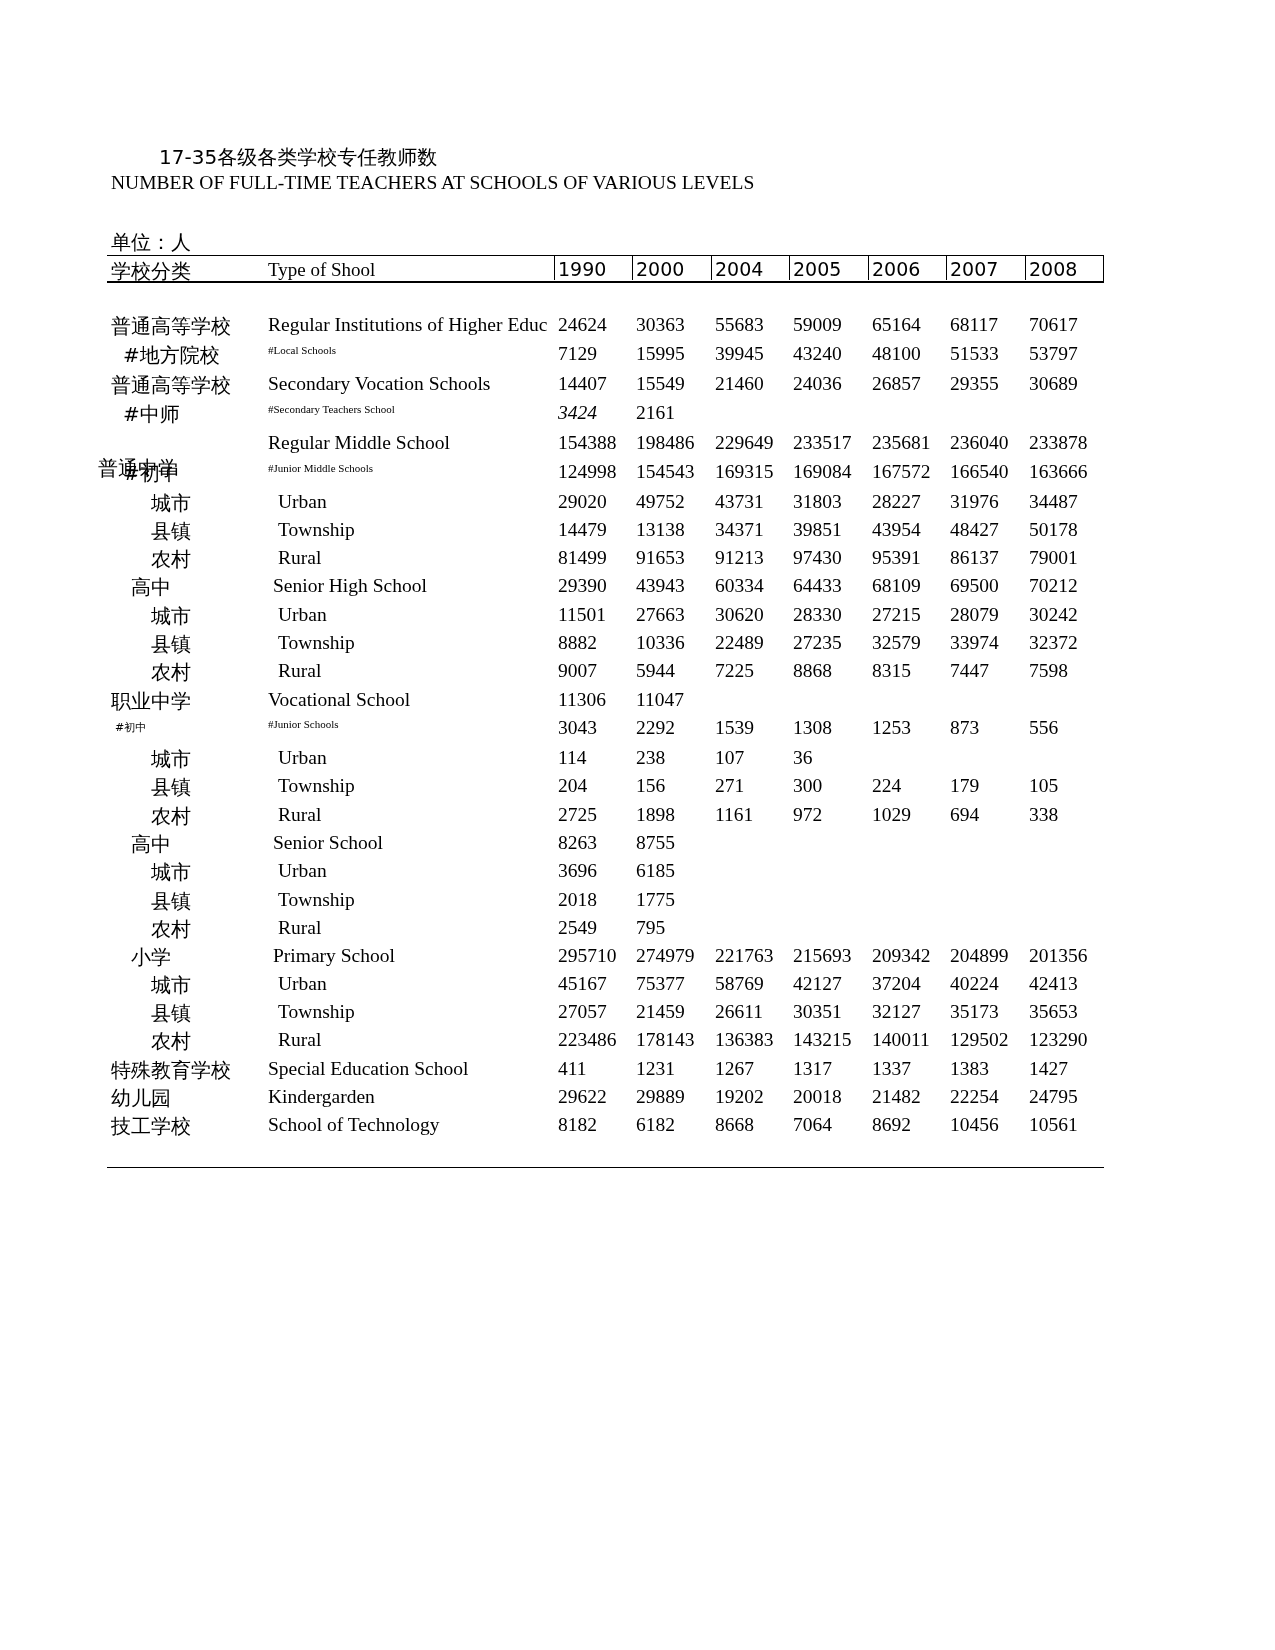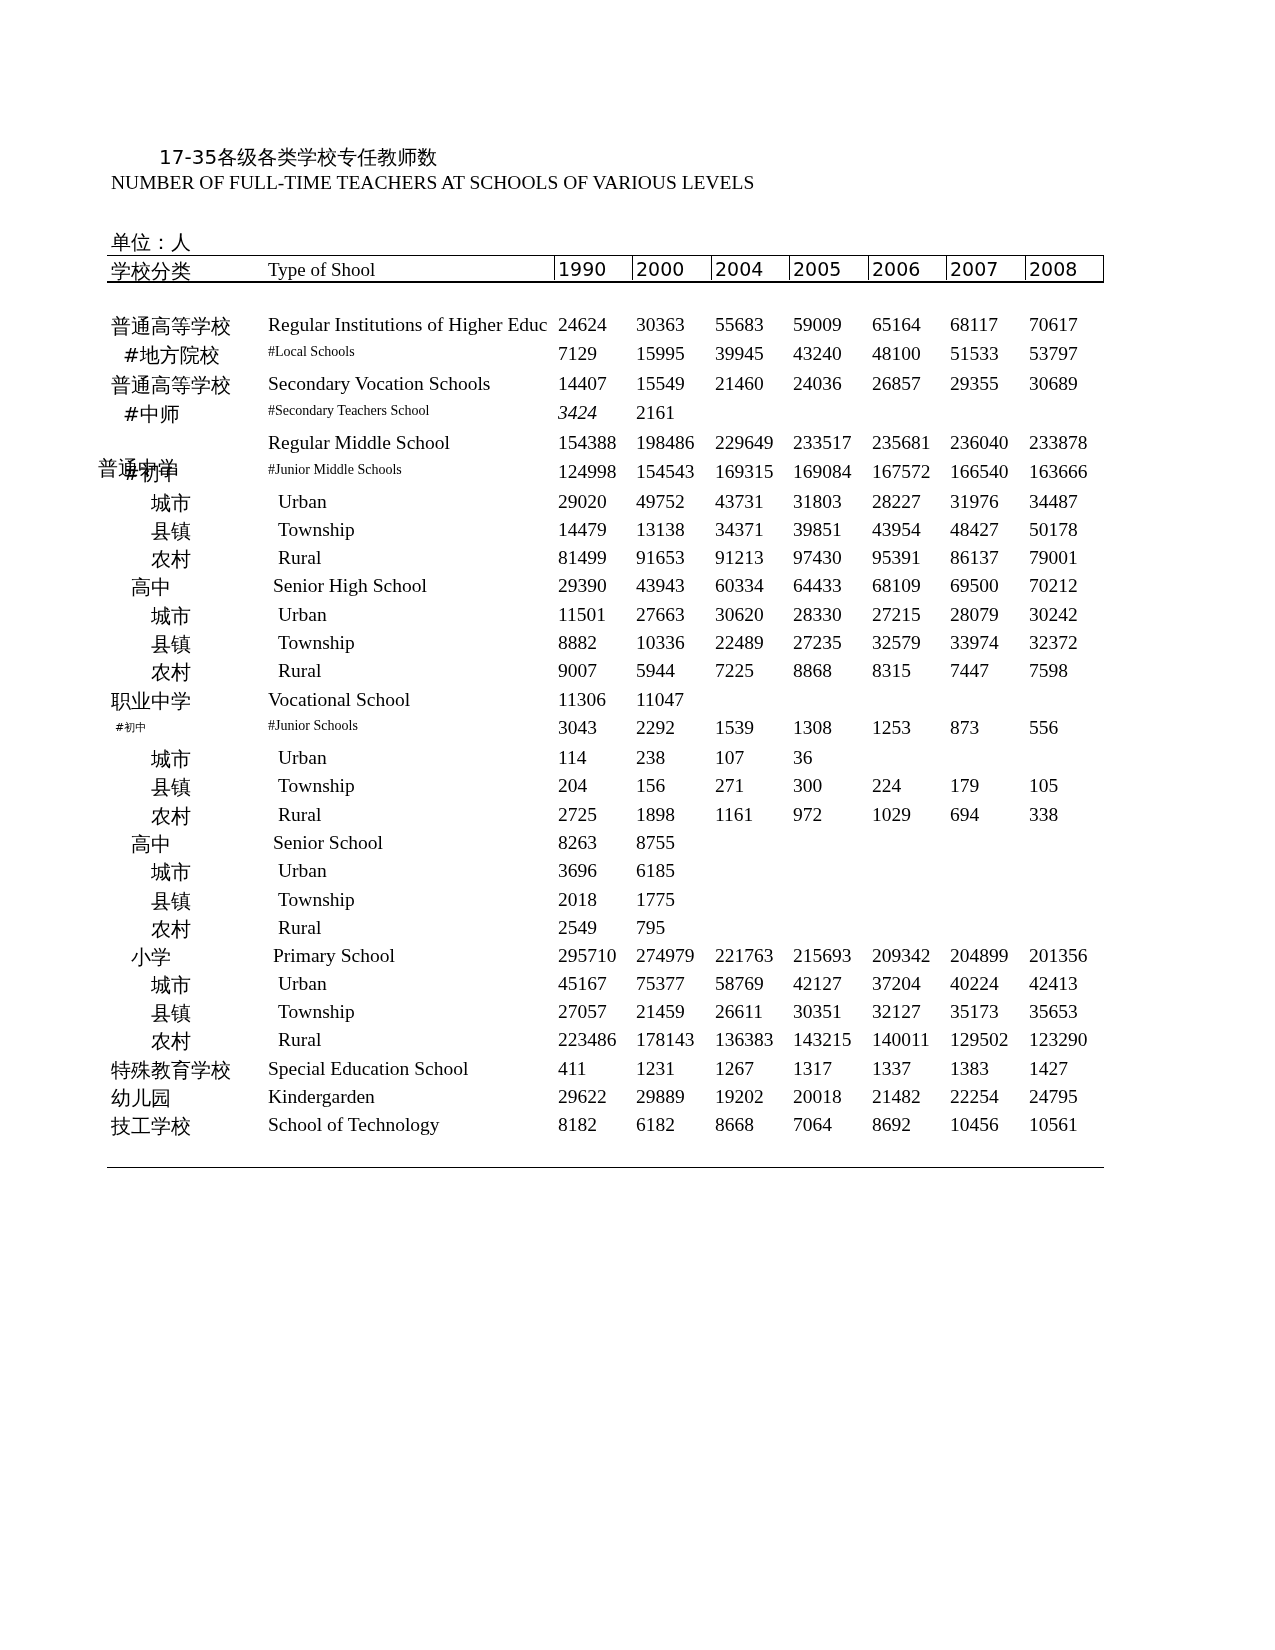--- a/index.html
+++ b/index.html
@@ -10,21 +10,21 @@
   .header { position: absolute; left: 107px; top: 255px; width: 997px; height: 28px; border-top: 1.5px solid #000; border-bottom: 2.5px solid #000; border-right: 1.5px solid #000; box-sizing: border-box; }
   .header .cn { position: absolute; left: 4px; top: 2px; font-size: 20px; font-family: "DejaVu Serif", serif; }
   .header .en { position: absolute; left: 161px; top: 3px; font-size: 19px; }
   .header .yr { position: absolute; top: 0; height: 24px; border-left: 1.5px solid #000; font-family: "DejaVu Sans", sans-serif; font-size: 19px; padding-left: 3px; line-height: 26px; box-sizing: border-box; }
   .rows { position: absolute; left: 0; top: 0; width: 1275px; }
   .row { position: absolute; left: 0; width: 1275px; height: 28px; }
   .row .cn { position: absolute; top: 0; font-size: 20px; font-family: "DejaVu Serif", serif; white-space: nowrap; }
   .row .cn.hash { font-family: "DejaVu Sans", sans-serif; }
   .row .cn.small { font-size: 11px; top: 4px; }
   .row .en { position: absolute; top: 1px; font-size: 19.5px; white-space: nowrap; }
-  .row .en.small { font-size: 14px; top: 2px; }
+  .row .en.small { font-size: 11px; top: 2px; }
   .row .v { position: absolute; top: 1px; font-size: 19.5px; }
   .bottom-rule { position: absolute; left: 107px; top: 1167px; width: 997px; height: 0; border-top: 1.2px solid #000; }
 </style>
 </head>
 <body>
 
 <div class="title-cn"><span>17-35</span><span>各级各类学校专任教师数</span></div>
 <div class="title-en">NUMBER OF FULL-TIME TEACHERS AT SCHOOLS OF VARIOUS LEVELS</div>
 <div class="unit">单位：人</div>
 

